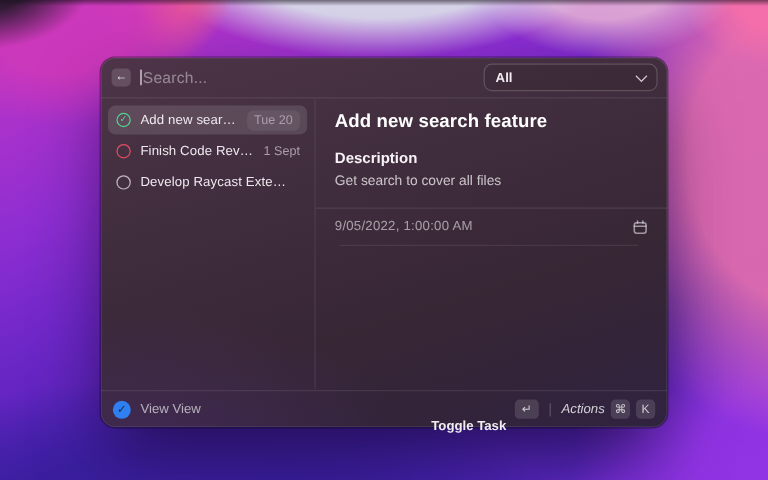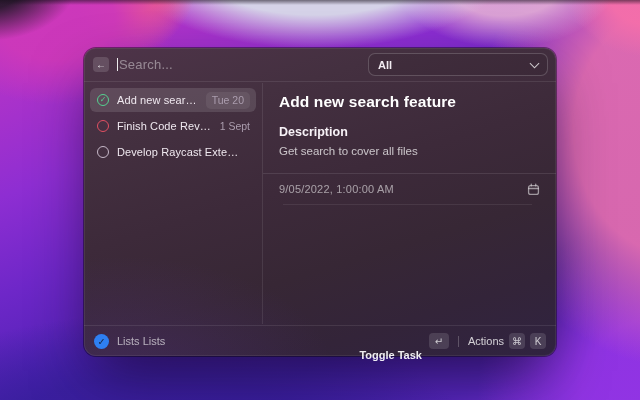--- a/index.html
+++ b/index.html
@@ -40,21 +40,21 @@
   }
   .back-btn {
     width: 16px; height: 15px; border-radius: 4px; background: rgba(255,255,255,0.14);
     display: flex; align-items: center; justify-content: center; flex: 0 0 auto;
     color: rgba(255,255,255,0.9); font-size: 10px; line-height: 1; cursor: default;
   }
   .search { display: flex; align-items: center; margin-left: 8px; flex: 1; min-width: 0; }
   .caret { width: 1px; height: 13px; background: rgba(255,255,255,0.9); margin-right: 1px; }
   .placeholder { font-size: 13px; color: rgba(255,255,255,0.42); letter-spacing: 0.2px; }
   .dropdown {
-    margin-left: auto; width: 180px; height: 23px; box-sizing: border-box;
+    margin-left: auto; width: 145px; height: 23px; box-sizing: border-box;
     border: 1px solid rgba(255,255,255,0.18); border-radius: 7px;
     background: rgba(0,0,0,0.06);
     display: flex; align-items: center; padding: 4px 9px;
   }
   .dd-label { font-size: 11px; font-weight: 600; color: #f2ecf2; }
   .chev {
     margin-left: auto; width: 6px; height: 6px; margin-top: -3px;
     border-right: 1.5px solid rgba(255,255,255,0.75);
     border-bottom: 1.5px solid rgba(255,255,255,0.75);
     transform: rotate(45deg);
@@ -117,21 +117,21 @@
   .foot-right { margin-left: auto; display: flex; align-items: center; }
   .primary-label { font-weight: 600; color: rgba(255,255,255,0.92); margin-top: 28px; }
   .key {
     height: 16px; min-width: 20px; padding: 0 3px; margin-left: 7px;
     border-radius: 4px; background: rgba(255,255,255,0.13);
     color: rgba(255,255,255,0.72); font-size: 10px;
     display: inline-flex; align-items: center; justify-content: center; box-sizing: border-box;
   }
   .key.sq { min-width: 16px; margin-left: 5px; }
   .foot-div { width: 1px; height: 11px; background: rgba(255,255,255,0.22); margin: 0 9px; }
-  .sec-label { color: rgba(255,255,255,0.78); font-weight: 500; }
+  .sec-label { color: rgba(255,255,255,0.78); font-weight: 500; font-style: italic; }
 </style>
 </head>
 <body>
 
 <div class="window">
 
   <div class="topbar">
     <div class="back-btn">
       <span>←</span>
     </div>
@@ -188,21 +188,21 @@
         </svg>
       </div>
       <hr class="sep-inset">
     </div>
   </div>
 
   <div class="footer">
     <span class="app-icon">
         <span>✓</span>
       </span>
-    <span class="src-label">Lists Lists</span>
+    <span class="src-label">View View</span>
 
     <div class="foot-right">
       <span class="primary-label">Toggle Task</span>
       <span class="key">↵</span>
       <span class="foot-div"></span>
       <span class="sec-label">Actions</span>
       <span class="key sq">⌘</span>
       <span class="key sq">K</span>
     </div>
   </div>

